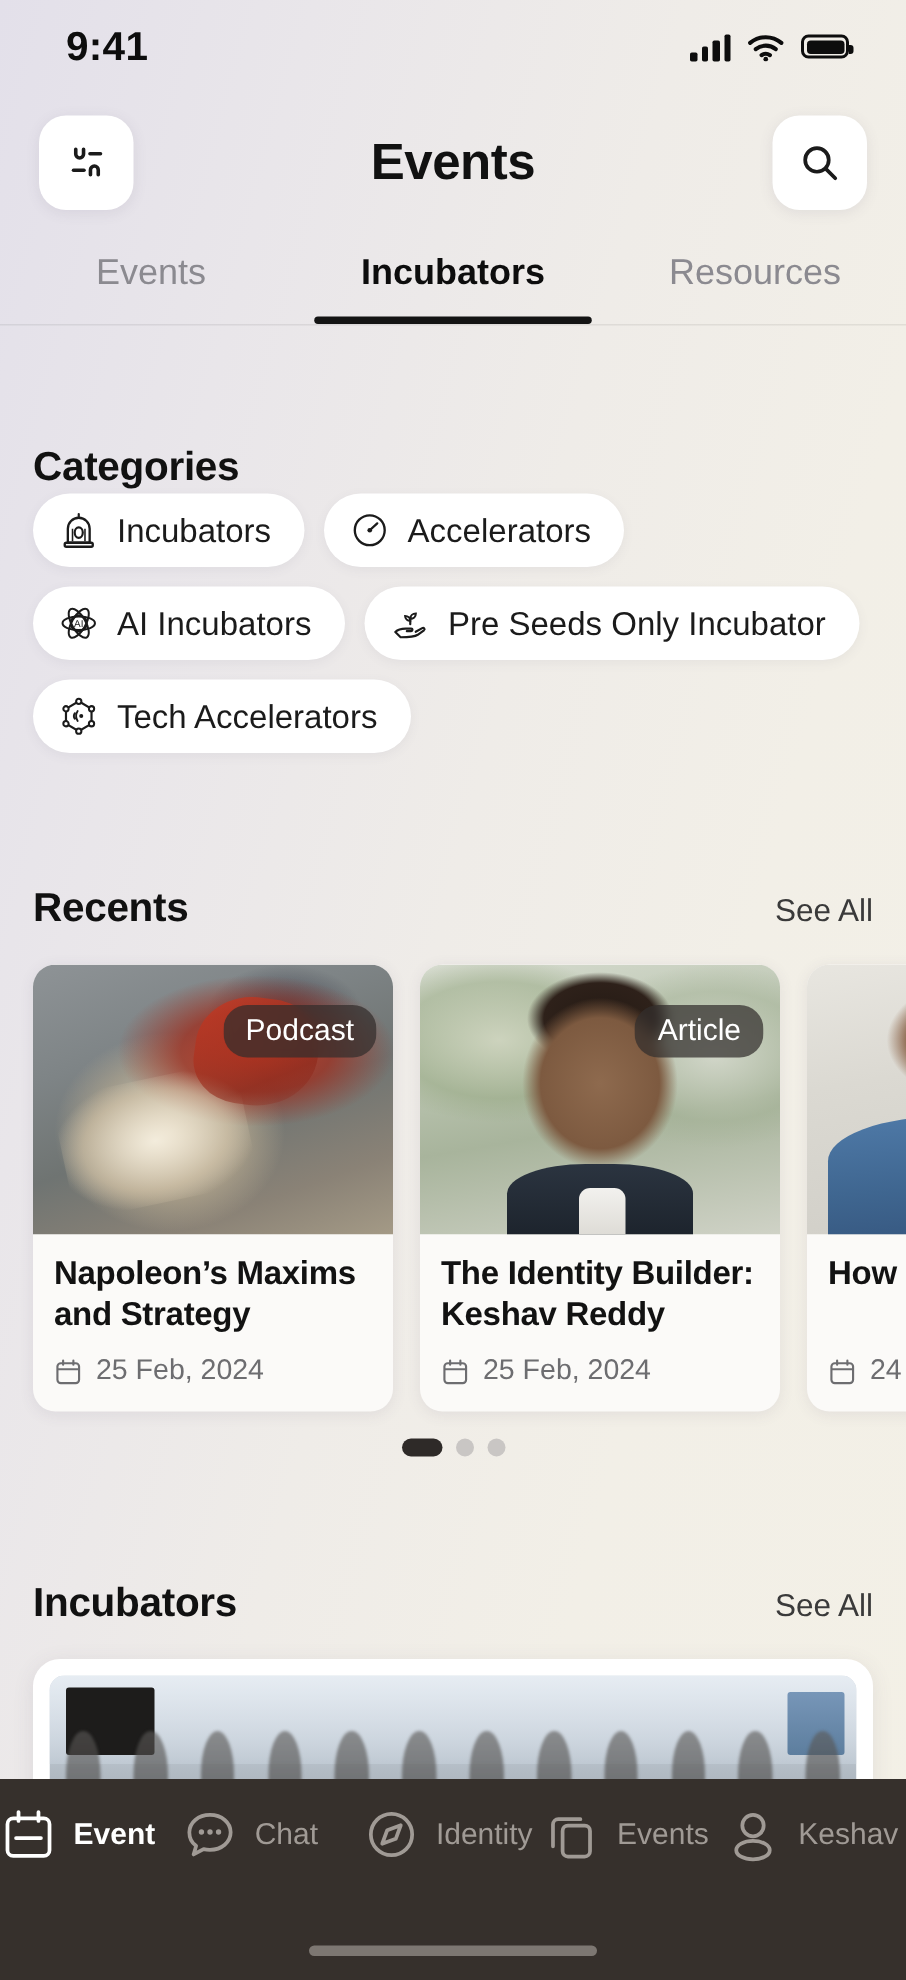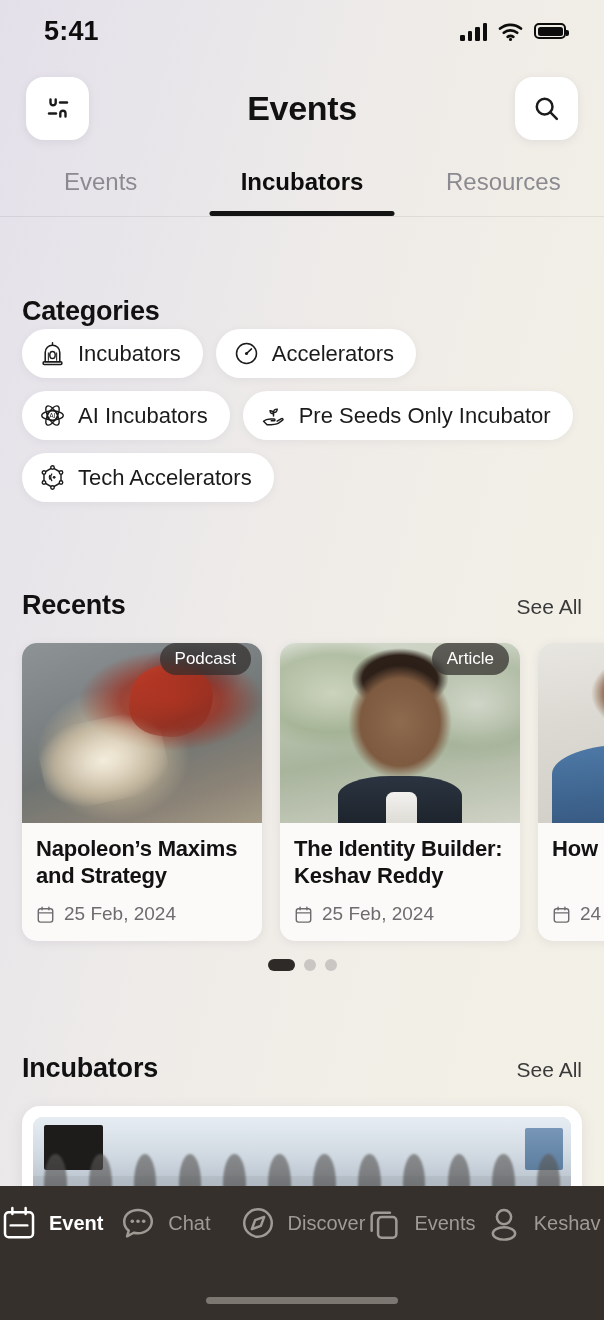--- a/index.html
+++ b/index.html
@@ -78,22 +78,22 @@
 
   
   .recents { margin-top:40px; }
   .rail { display:flex; gap:18px; padding:0 22px; }
   .rcard {
     width:240px; flex:none; border-radius:15px; background:#fbfaf8; overflow:hidden;
     box-shadow:0 2px 10px rgba(80,70,100,.09);
   }
   .rthumb { height:180px; position:relative; overflow:hidden; }
   .badge {
-    position:absolute; top:0; right:11px;
-    background:rgba(50,46,44,.72); color:#fff; font-size:17px;
+    position:absolute; top:27px; right:11px;
+    background:rgba(50,46,44,.72); color:#fff; font-size:20px;
     padding:6px 15px; border-radius:16px; backdrop-filter:blur(3px);
   }
   .rbody { padding:13px 14px 16px; }
   .rtitle {
     font-size:22px; font-weight:600; color:#121212; line-height:1.22;
     letter-spacing:-0.2px; min-height:54px;
   }
   .rmeta { display:flex; align-items:center; gap:9px; margin-top:13px; }
   .rmeta svg { width:19px; height:19px; flex:none; }
   .rdate { font-size:19px; color:#6d6d70; }
@@ -214,21 +214,21 @@
     position:absolute; bottom:16px; left:50%; transform:translateX(-50%);
     width:192px; height:7px; border-radius:5px; background:#7d7772;
   }
 </style>
 </head>
 <body>
 
 <div class="phone">
 
   <div class="statusbar">
-    <div class="sb-time">5:41</div>
+    <div class="sb-time">9:41</div>
     <div class="sb-right">
       <span class="sig">
           <i></i>
           <i></i>
           <i></i>
           <i></i>
         </span>
       <svg viewBox="0 0 24 18" width="25" height="19">
         <path d="M2 6.2A15.5 15.5 0 0 1 22 6.2" fill="none" stroke="#0d0d0d" stroke-width="2.6" stroke-linecap="round"></path>
         <path d="M5.6 10.2a10.2 10.2 0 0 1 12.8 0" fill="none" stroke="#0d0d0d" stroke-width="2.6" stroke-linecap="round"></path>
@@ -479,21 +479,21 @@
         <circle cx="20.8" cy="14.6" r="1.5" fill="#a09a95"></circle>
       </svg>
       <span class="nav-label">Chat</span>
     </div>
 
     <div class="nav">
       <svg viewBox="0 0 32 32">
         <circle cx="16" cy="16" r="11.6" fill="none" stroke="#a09a95" stroke-width="2.1"></circle>
         <path d="M21.2 10.8 13.6 13.6 10.8 21.2 18.4 18.4z" fill="none" stroke="#a09a95" stroke-width="2.1" stroke-linejoin="round"></path>
       </svg>
-      <span class="nav-label">Discover</span>
+      <span class="nav-label">Identity</span>
     </div>
 
     <div class="nav">
       <svg viewBox="0 0 32 32">
         <rect x="11" y="11" width="15.4" height="17.4" rx="3" fill="none" stroke="#a09a95" stroke-width="2.1"></rect>
         <path d="M21 7.4H8.6a3 3 0 0 0-3 3v12.2" fill="none" stroke="#a09a95" stroke-width="2.1" stroke-linecap="round"></path>
       </svg>
       <span class="nav-label">Events</span>
     </div>
 

